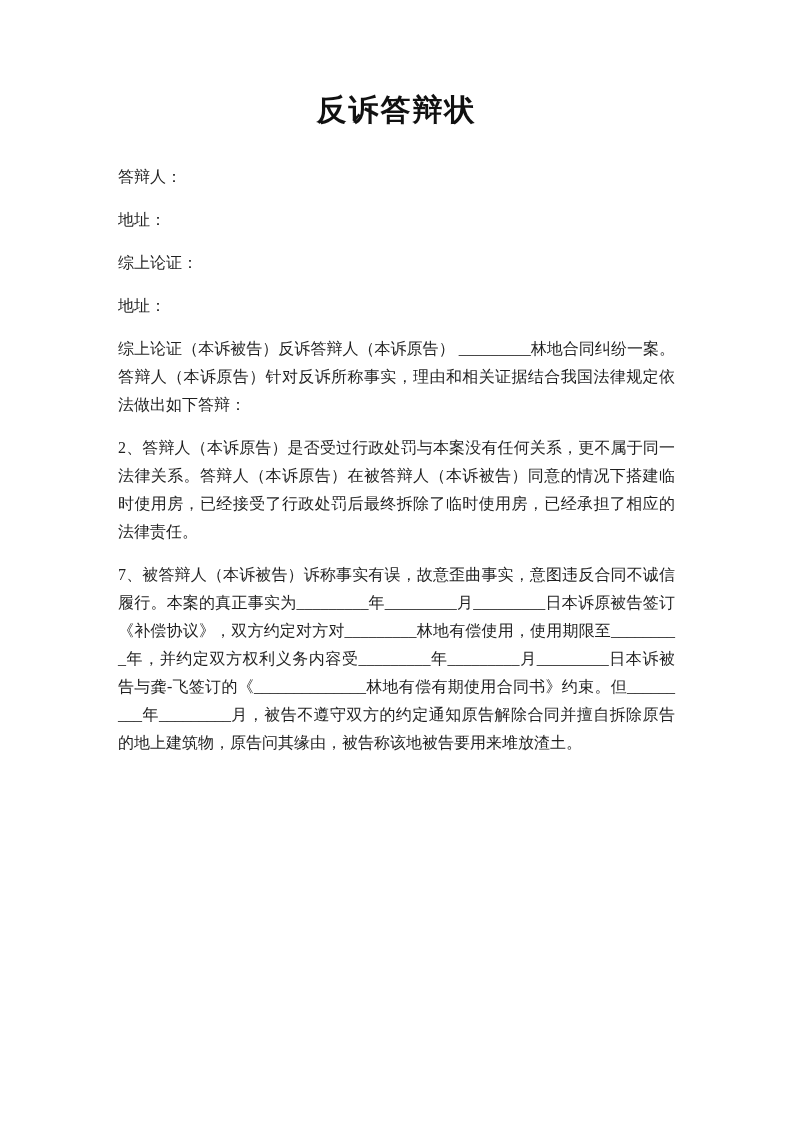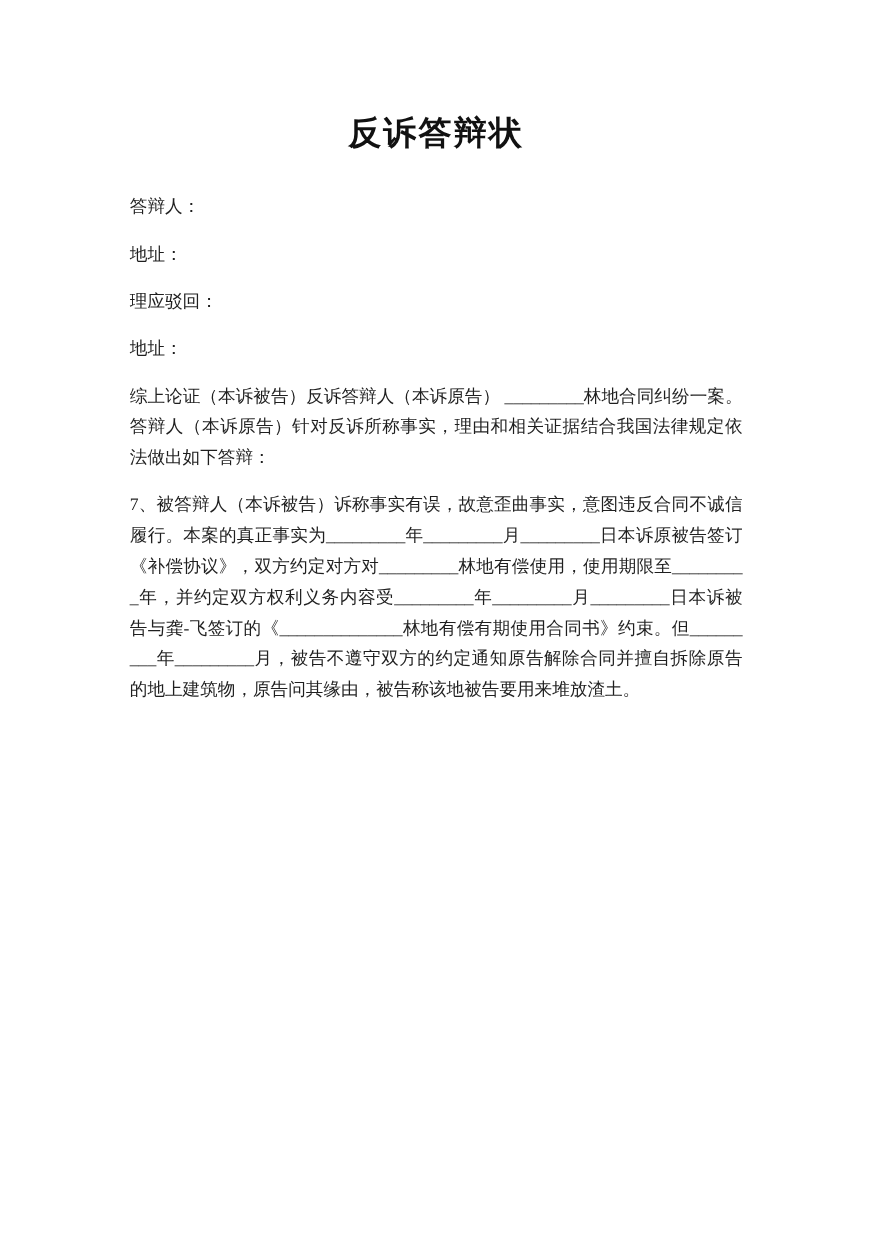--- a/index.html
+++ b/index.html
@@ -15,21 +15,21 @@
     overflow: hidden;
   }
   .page {
     box-sizing: border-box;
     width: 793px;
     height: 1122px;
     background: #ffffff;
     padding: 86px 118px 40px 118px;
   }
   .doc-title {
-    margin: 16px 0 34px 0;
+    margin: 4px 0 34px 0;
     font-size: 30px;
     font-weight: bold;
     line-height: 1.3;
     text-align: center;
     letter-spacing: 2px;
     color: #111111;
   }
   .party-line {
     margin: 0 0 15px 0;
     font-size: 16px;
@@ -49,27 +49,28 @@
 <body>
 
 <div class="page">
 
   <h1 class="doc-title">反诉答辩状</h1>
 
   <p class="party-line">答辩人：</p>
 
   <p class="party-line">地址：</p>
 
-  <p class="party-line">理应驳回：</p>
+  <p class="party-line">综上论证：</p>
 
   <p class="party-line">地址：</p>
 
   <p class="para">综上论证（本诉被告）反诉答辩人（本诉原告） _________林地合同纠纷一案。答辩人（本诉原告）针对反诉所称事实，理由和相关证据结合我国法律规定依法做出如下答辩：</p>
 
 
 
 
+  <p class="para">2、答辩人（本诉原告）是否受过行政处罚与本案没有任何关系，更不属于同一法律关系。答辩人（本诉原告）在被答辩人（本诉被告）同意的情况下搭建临时使用房，已经接受了行政处罚后最终拆除了临时使用房，已经承担了相应的法律责任。</p>
 
   <p class="para">7、被答辩人（本诉被告）诉称事实有误，故意歪曲事实，意图违反合同不诚信履行。本案的真正事实为_________年_________月_________日本诉原被告签订《补偿协议》，双方约定对方对_________林地有偿使用，使用期限至_________年，并约定双方权利义务内容受_________年_________月_________日本诉被告与龚-飞签订的《______________林地有偿有期使用合同书》约束。但_________年_________月，被告不遵守双方的约定通知原告解除合同并擅自拆除原告的地上建筑物，原告问其缘由，被告称该地被告要用来堆放渣土。</p>
 
 
 
 </div>
 
 </body></html>

